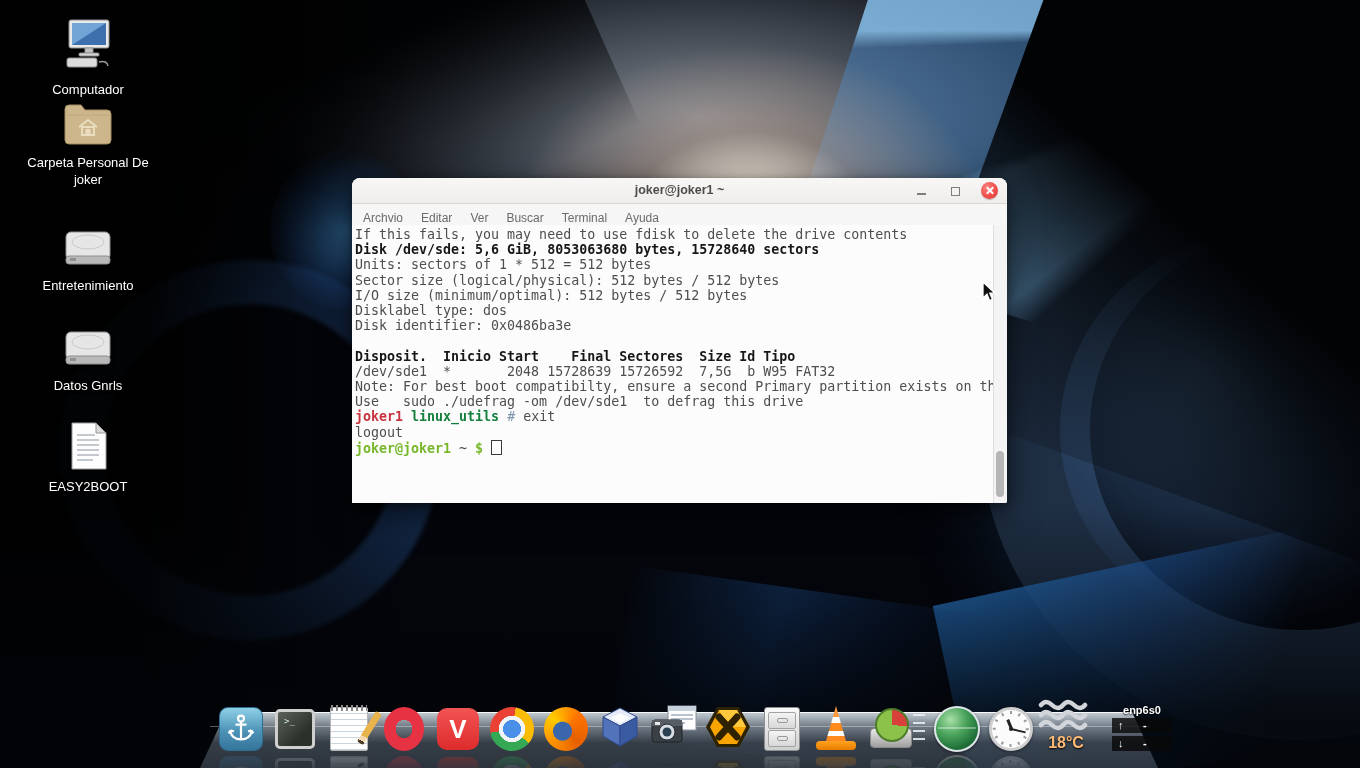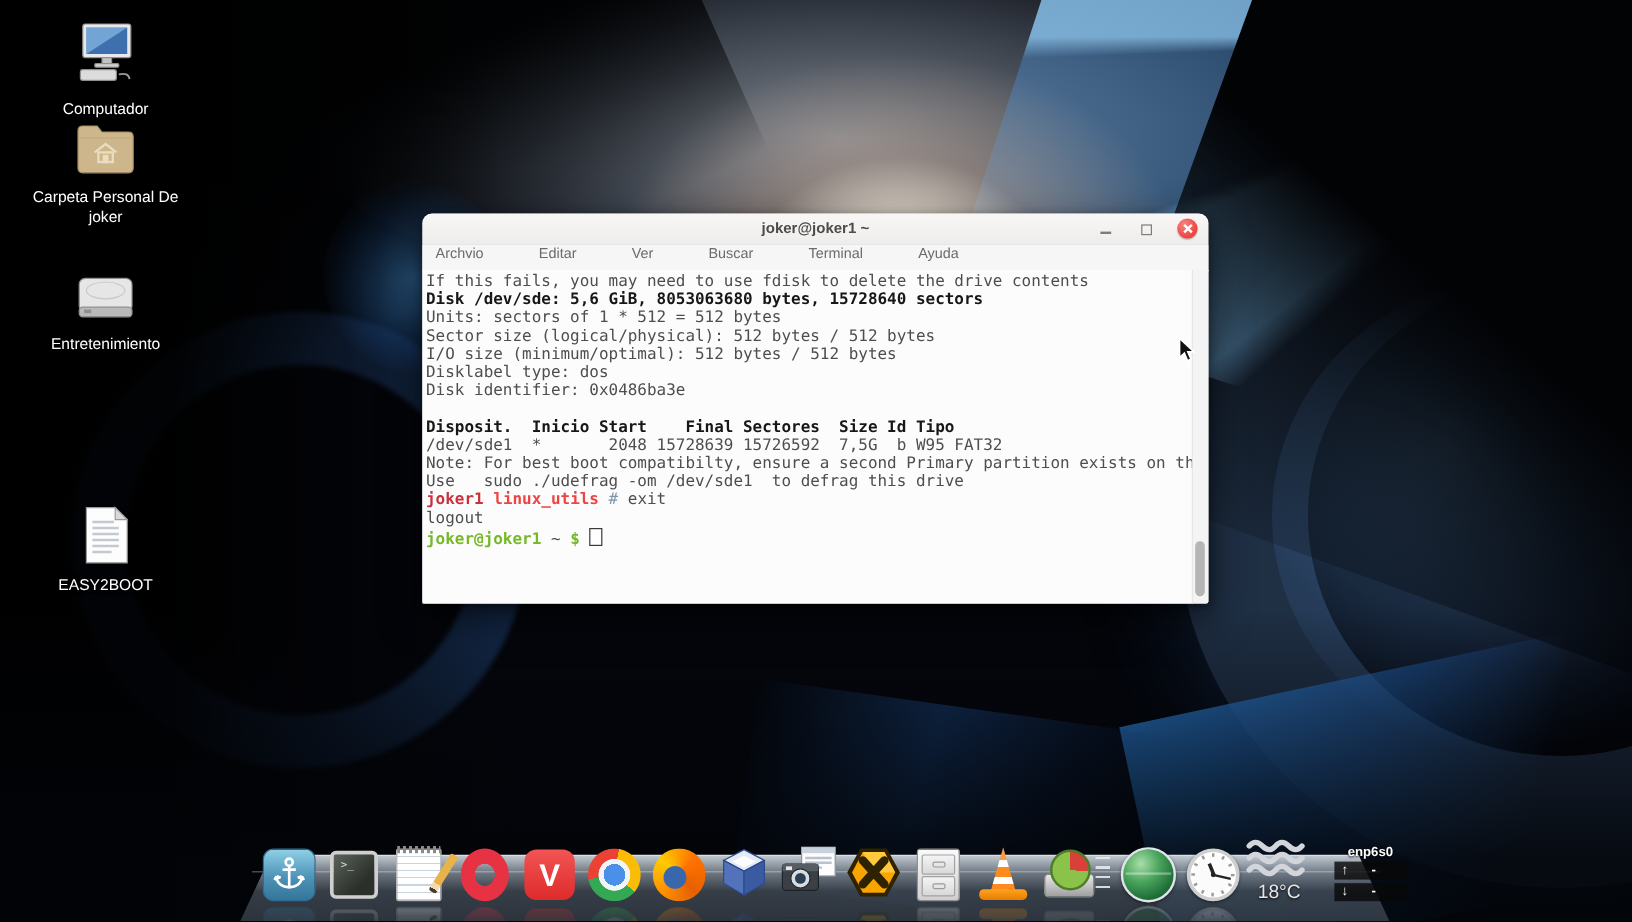--- a/index.html
+++ b/index.html
@@ -52,21 +52,21 @@
         font-size:12.5px;font-weight:bold;color:#4c4c4c;}
   .wbtn{position:absolute;top:0;width:30px;height:25px;cursor:pointer;}
   .wbtn .bar{position:absolute;left:10px;top:15px;width:9px;height:2px;background:#7d7d7d;}
   .wbtn .sq{position:absolute;left:11px;top:9px;width:7px;height:7px;border:1.5px solid #7d7d7d;}
   .wbtn-close{position:absolute;top:4px;width:17px;height:17px;border-radius:50%;
         background:radial-gradient(circle at 35% 30%,#f9827d,#ef4b47 60%,#d83a38);cursor:pointer;
         box-shadow:0 1px 1px rgba(0,0,0,.25);}
   .wbtn-close i{position:absolute;left:7.5px;top:4px;width:2px;height:9px;background:#fff;transform:rotate(45deg);}
   .wbtn-close i+i{transform:rotate(-45deg);}
   .menubar{position:absolute;left:0;top:26px;right:0;height:21px;background:#f6f6f6;
-        border-bottom:1px solid #e2e2e2;display:flex;align-items:flex-start;padding-left:2px;gap:28px;}
+        border-bottom:1px solid #e2e2e2;display:flex;align-items:flex-end;padding-left:2px;}
   .menubar span{font-size:12px;color:#6b6b6b;padding:0 9px;cursor:default;}
   .term-body{position:absolute;left:0;top:47px;right:13px;bottom:0;overflow:hidden;
         padding:2px 0 0 3px;background:#fcfcfc;
         font-family:"DejaVu Sans Mono","Liberation Mono",monospace;
         font-size:13.3px;line-height:15.2px;color:#4e4e4e;}
   .tline{white-space:pre;min-height:15.2px;}
   .tline b{font-weight:bold;color:#171717;}
   .cursor{display:inline-block;width:9px;height:13px;border:1.5px solid #3a3a3a;
         vertical-align:-2px;background:#fff;}
   .sbar{position:absolute;right:0;top:47px;width:13px;bottom:0;background:#f4f4f4;
@@ -126,21 +126,21 @@
   .ic-radar i{position:absolute;left:2px;top:19px;width:38px;height:1.5px;background:rgba(255,255,255,.35);}
   .ic-clock{width:44px;height:44px;border-radius:50%;background:#fbfbfb;border:3px solid #cfcfcf;
      box-sizing:border-box;box-shadow:inset 0 0 0 2px #fff,0 1px 3px rgba(0,0,0,.45);}
   .ic-clock .h,.ic-clock .m{position:absolute;left:50%;bottom:50%;transform-origin:50% 100%;background:#222;}
   .ic-clock .h{width:2.5px;height:10px;margin-left:-1.25px;transform:rotate(-22deg);}
   .ic-clock .m{width:2px;height:15px;margin-left:-1px;transform:rotate(103deg);}
   .ic-clock .dot{position:absolute;left:50%;top:50%;width:4px;height:4px;margin:-2px;border-radius:50%;background:#222;}
   .tick{position:absolute;width:1.5px;height:3px;background:#9a9a9a;left:50%;top:1px;margin-left:-0.75px;transform-origin:50% 18px;}
 
   .widget-weather{position:absolute;left:1036px;top:698px;width:60px;text-align:center;cursor:pointer;}
-  .widget-weather .temp{color:#e5e5e5;font-size:16px;font-weight:normal;text-shadow:0 1px 2px #000;margin-top:-4px;}
+  .widget-weather .temp{color:#fdba74;font-size:16px;font-weight:bold;text-shadow:0 1px 2px #000;margin-top:-4px;}
   .widget-net{position:absolute;left:1092px;top:704px;width:60px;cursor:pointer;padding-left:20px;}
   .widget-net .nlbl{text-align:center;color:#fff;font-size:11px;font-weight:bold;text-shadow:0 1px 2px #000;margin-bottom:2px;}
   .nrow{display:flex;justify-content:space-between;align-items:center;background:rgba(8,8,8,.8);
      color:#fff;font-size:11px;font-weight:bold;height:15px;line-height:15px;padding:0 6px;margin-bottom:3px;}
 </style>
 </head>
 <body>
 
 <div id="screen">
 
@@ -189,20 +189,29 @@
   <div class="d-icon" style="top:226px;">
     <svg width="52" height="44" viewBox="0 0 52 44">
       <rect x="4" y="6" width="44" height="28" rx="5" fill="#e6e6e6" stroke="#8f8f8f"></rect>
       <ellipse cx="26" cy="16" rx="16" ry="7" fill="none" stroke="#c9c9c9"></ellipse>
       <rect x="4" y="30" width="44" height="8" rx="3" fill="#b9b9b9" stroke="#8f8f8f"></rect>
       <rect x="8" y="32" width="6" height="3" fill="#8f8f8f"></rect>
     </svg>
     <div class="lbl">Entretenimiento</div>
   </div>
 
+  <div class="d-icon" style="top:326px;">
+    <svg width="52" height="44" viewBox="0 0 52 44">
+      <rect x="4" y="6" width="44" height="28" rx="5" fill="#e6e6e6" stroke="#8f8f8f"></rect>
+      <ellipse cx="26" cy="16" rx="16" ry="7" fill="none" stroke="#c9c9c9"></ellipse>
+      <rect x="4" y="30" width="44" height="8" rx="3" fill="#b9b9b9" stroke="#8f8f8f"></rect>
+      <rect x="8" y="32" width="6" height="3" fill="#8f8f8f"></rect>
+    </svg>
+    <div class="lbl">Datos Gnrls</div>
+  </div>
 
   <div class="d-icon" style="top:421px;">
     <svg width="44" height="50" viewBox="0 0 44 50">
       <path d="M6 2 h24 l10 10 v36 H6 Z" fill="#fdfdfd" stroke="#9a9a9a"></path>
       <path d="M30 2 l10 10 h-10 Z" fill="#d9d9d9" stroke="#9a9a9a"></path>
       <g stroke="#c3c9cf" stroke-width="2">
         <path d="M11 14 h18 M11 19 h22 M11 24 h22 M11 29 h22 M11 34 h22 M11 39 h16"></path>
       </g>
     </svg>
     <div class="lbl">EASY2BOOT</div>
@@ -236,21 +245,21 @@
         <div class="tline"><span>Units: sectors of 1 * 512 = 512 bytes</span></div>
         <div class="tline"><span>Sector size (logical/physical): 512 bytes / 512 bytes</span></div>
         <div class="tline"><span>I/O size (minimum/optimal): 512 bytes / 512 bytes</span></div>
         <div class="tline"><span>Disklabel type: dos</span></div>
         <div class="tline"><span>Disk identifier: 0x0486ba3e</span></div>
         <div class="tline"><span></span></div>
         <div class="tline"><b>Disposit.  Inicio Start    Final Sectores  Size Id Tipo</b></div>
         <div class="tline"><span>/dev/sde1  *       2048 15728639 15726592  7,5G  b W95 FAT32</span></div>
         <div class="tline"><span>Note: For best boot compatibilty, ensure a second Primary partition exists on th</span></div>
         <div class="tline"><span>Use   sudo ./udefrag -om /dev/sde1  to defrag this drive</span></div>
-        <div class="tline"><b style="color: rgb(200, 50, 62);">joker1</b><span> </span><b style="color: #ef4444;">linux_utils</b><span> </span><span style="color: rgb(125, 150, 171);">#</span><span> exit</span></div>
+        <div class="tline"><b style="color: rgb(200, 50, 62);">joker1</b><span> </span><b style="color: #15803d;">linux_utils</b><span> </span><span style="color: rgb(125, 150, 171);">#</span><span> exit</span></div>
         <div class="tline"><span>logout</span></div>
         <div class="tline"><b style="color: rgb(118, 184, 42);">joker@joker1</b><span> ~ </span><b style="color: rgb(118, 184, 42);">$</b><span> </span><span class="cursor"></span></div>
       </div>
     <div class="sbar">
       <div class="sthumb"></div>
     </div>
   </div>
 
   <svg class="mouse" width="16" height="22" viewBox="0 0 16 22">
     <path d="M1 1 L1 17 L5 13.2 L7.6 19.5 L10.4 18.3 L7.8 12.2 L13 12.2 Z" fill="#101010" stroke="#fff" stroke-width="1.3"></path>

